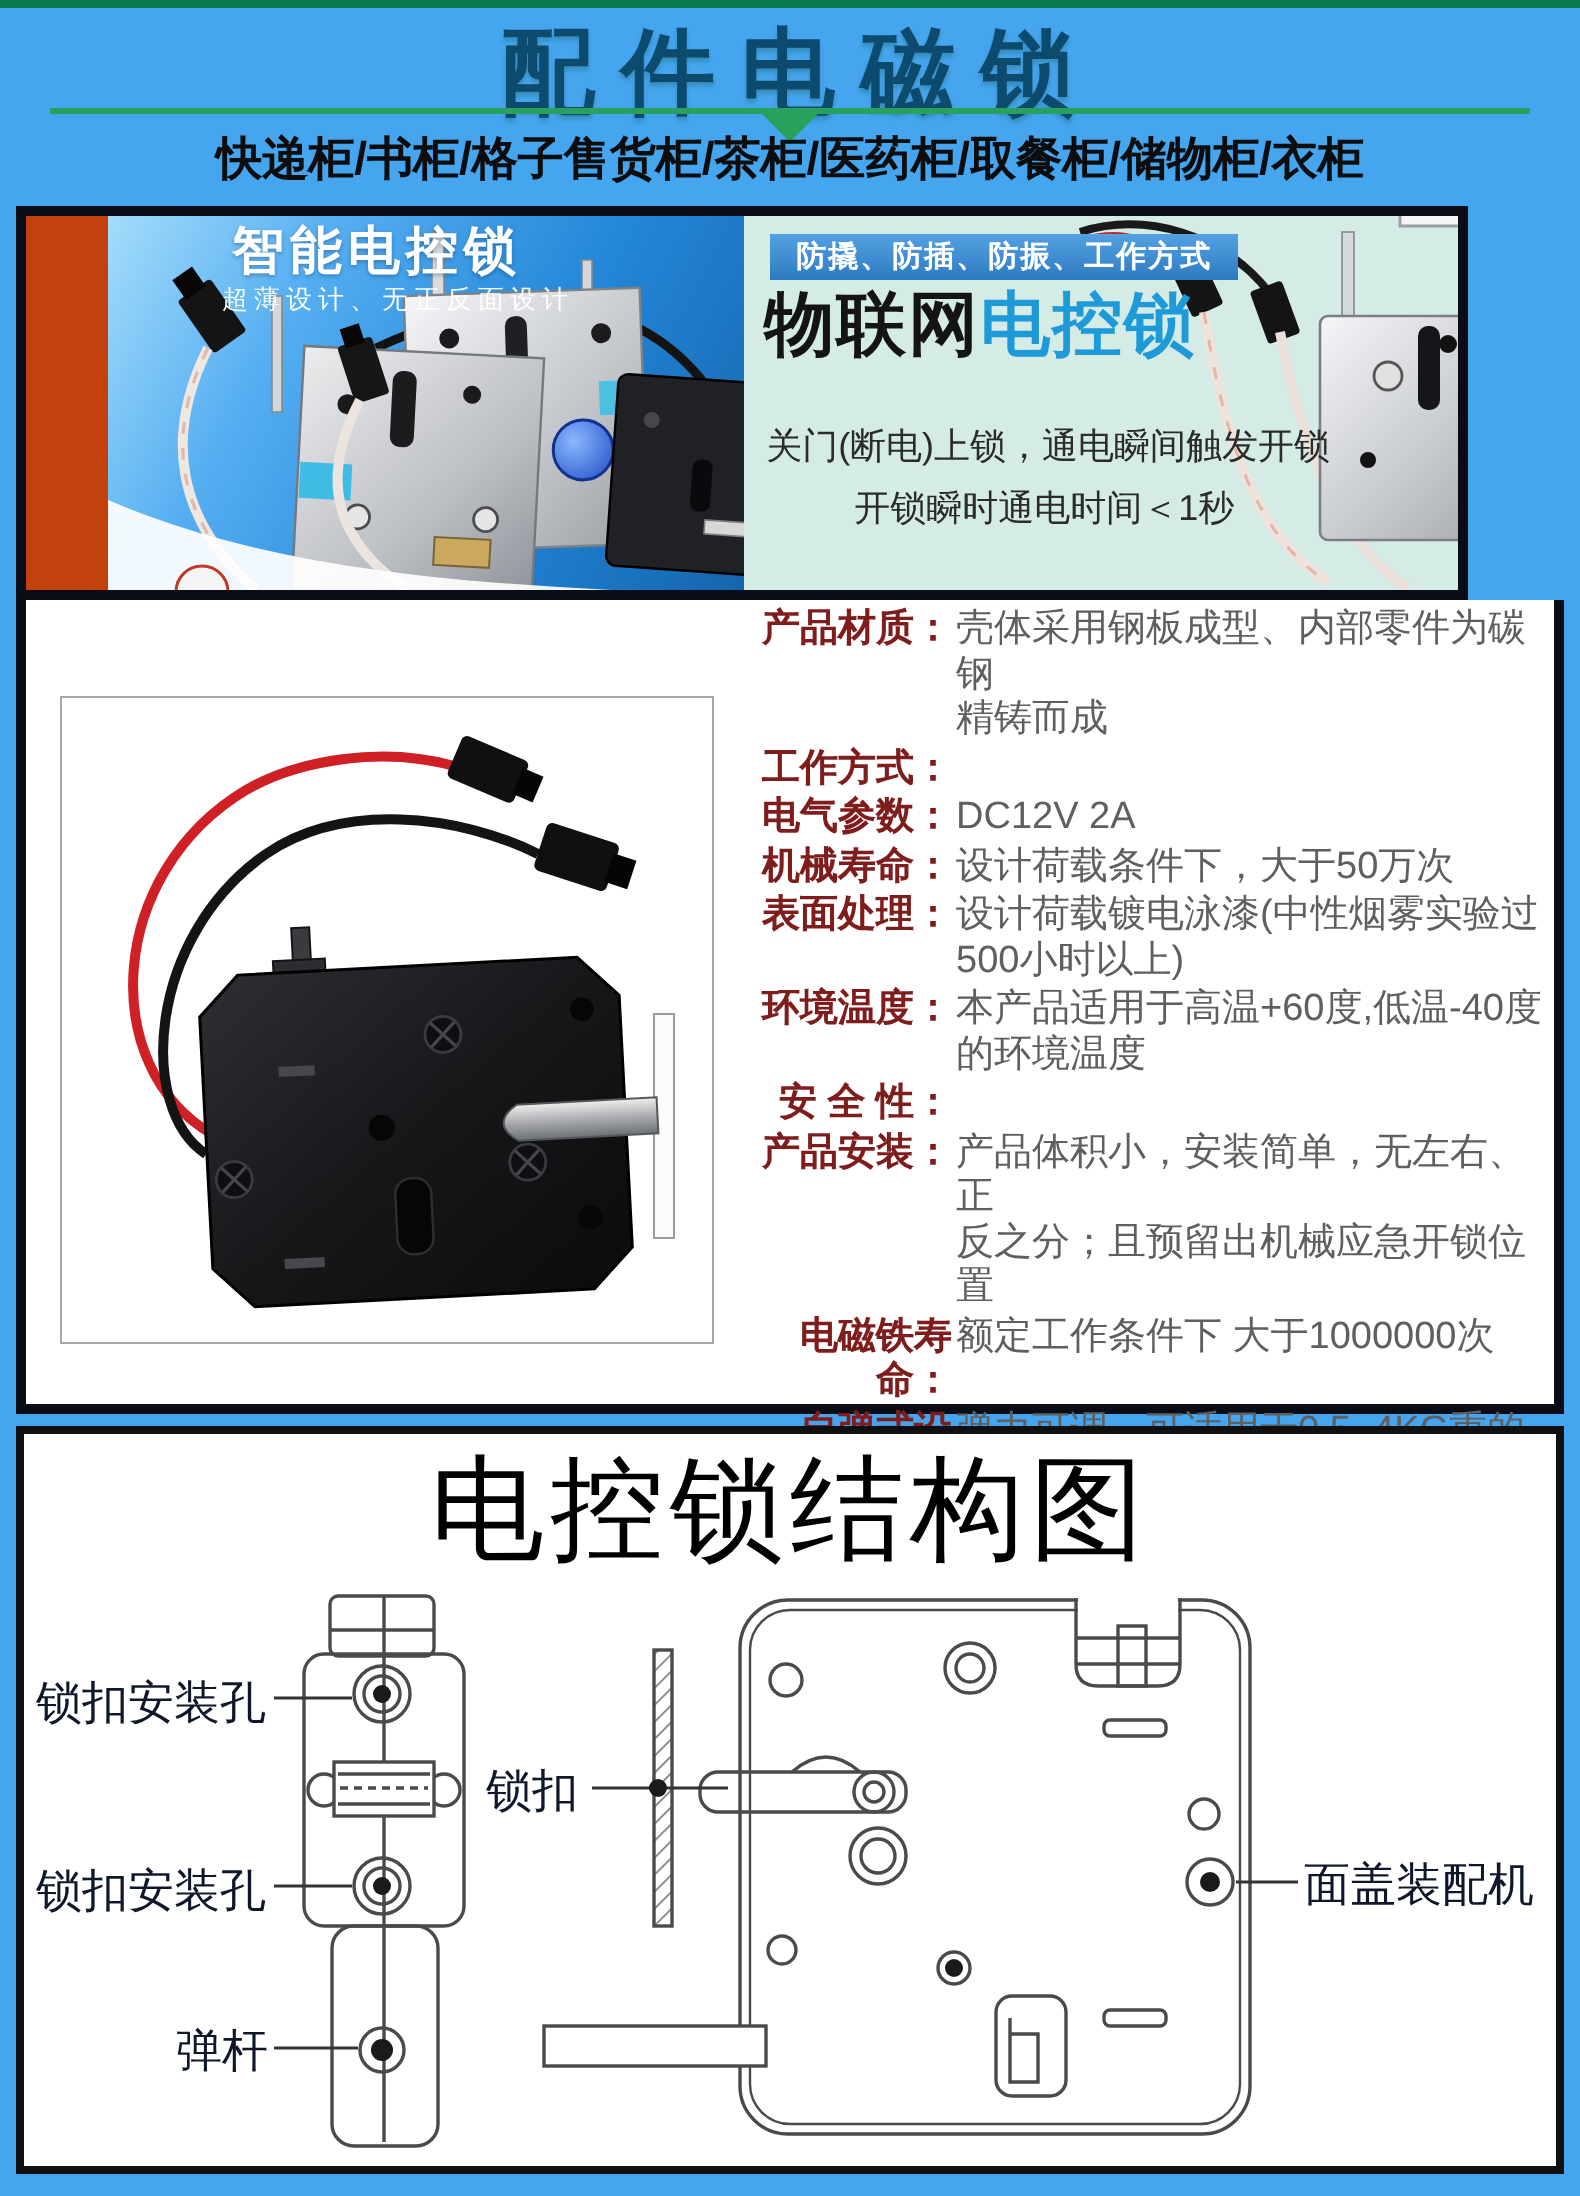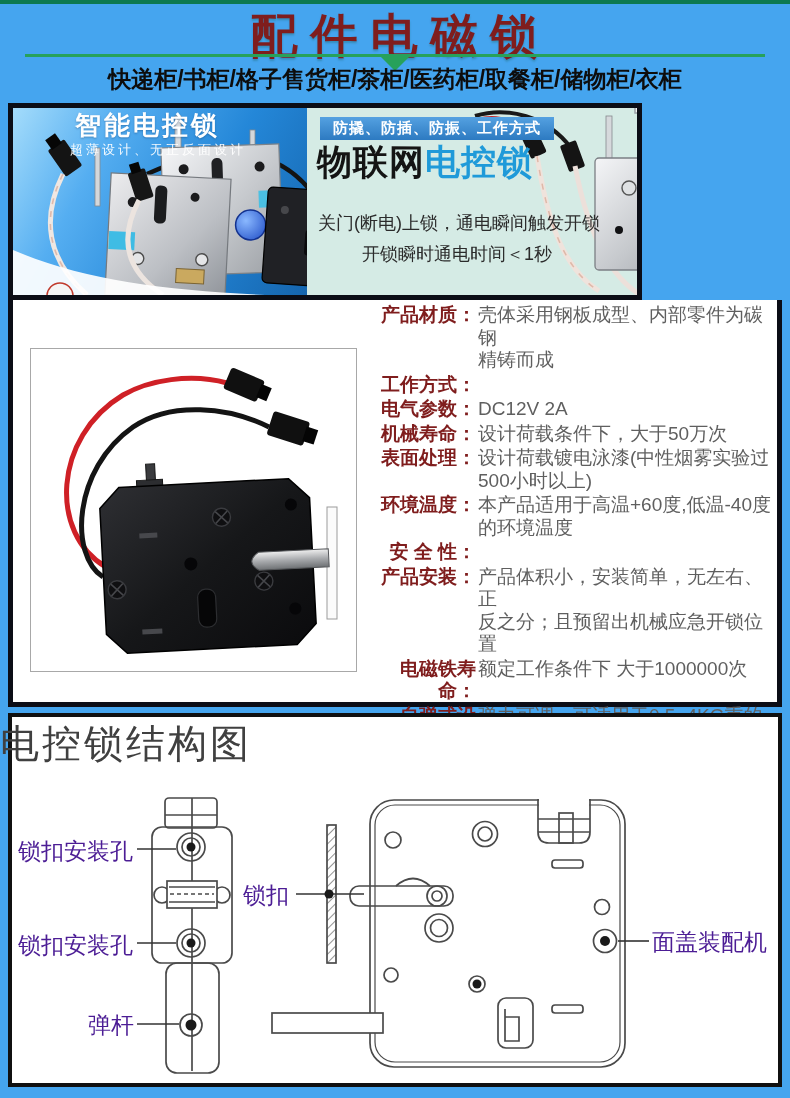--- a/index.html
+++ b/index.html
@@ -4,32 +4,32 @@
 <style>
   html,body{margin:0;padding:0;}
   body{width:790px;height:1098px;overflow:hidden;
        font-family:"Liberation Sans","DejaVu Sans",sans-serif;}
   #page{position:relative;width:790px;height:1098px;background:#45a5ef;overflow:hidden;}
   .abs{position:absolute;}
 
   
   .top-strip{left:0;top:0;width:790px;height:4px;background:#0d7950;}
   .banner-title{left:0;top:5px;width:790px;text-align:center;
-      font-size:47px;font-weight:bold;color:#7f1d1d;letter-spacing:13px;padding-left:11px;
+      font-size:47px;font-weight:bold;color:#0c4a6e;letter-spacing:13px;padding-left:11px;
       box-sizing:border-box;text-shadow:0 2px 2px rgba(10,70,40,.25);}
   .green-underline{left:25px;top:54px;width:740px;height:3px;background:#27a15b;}
   .green-triangle{left:381px;top:57px;width:0;height:0;
       border-left:14px solid transparent;border-right:14px solid transparent;
       border-top:14px solid #27a15b;}
   .category-line{left:0;top:64px;width:790px;text-align:center;
       font-size:23px;font-weight:bold;color:#0d0d0d;}
 
   
-  .hero-frame{left:8px;top:103px;width:634px;height:197px;border:5px solid #0b0d16;
-      box-sizing:border-box;display:flex;background:#c2410c;}
+  .hero-frame{left:8px;top:103px;width:726px;height:197px;border:5px solid #0b0d16;
+      box-sizing:border-box;display:flex;background:#c2410c;padding-left:41px;}
   .hero-left{position:relative;width:360px;height:187px;overflow:hidden;
       background:linear-gradient(118deg,#a4dcfb 0%,#55aef1 28%,#2487d8 62%,#1565ae 100%);}
   .hero-right{position:relative;width:404px;height:187px;overflow:hidden;background:#d5ebe5;}
   .hero-left-title{left:62px;top:0px;font-size:26px;font-weight:bold;color:#fff;
       letter-spacing:3px;text-shadow:0 1px 2px rgba(0,40,90,.35);z-index:3;}
   .hero-left-sub{left:57px;top:33px;font-size:13px;color:rgba(255,255,255,.95);
       letter-spacing:3px;z-index:3;text-align:center;}
   .hero-badge{left:13px;top:9px;padding:2px 13px;font-size:15px;font-weight:bold;color:#fff;
       background:linear-gradient(#54a1e1,#2d7ac1);letter-spacing:1px;z-index:3;}
   .hero-right-title{left:10px;top:31px;font-size:35px;font-weight:bold;letter-spacing:1px;z-index:3;}
@@ -49,24 +49,24 @@
   .spec-list{left:374px;top:304px;width:402px;}
   .spec-row{display:flex;margin-bottom:2px;}
   .spec-label{width:102px;text-align:right;font-size:19px;font-weight:bold;color:#7f1d1d;
       line-height:22.5px;flex:none;}
   .spec-value{flex:1;font-size:19px;color:#5f5f5f;line-height:22.5px;white-space:pre-line;
       margin-left:2px;}
 
   
   .diagram-section{left:8px;top:713px;width:774px;height:374px;background:#ffffff;
       border:4px solid #101010;box-sizing:border-box;}
-  .diagram-title{left:0;top:717px;width:790px;text-align:left;font-size:39px;
-      font-weight:400;color:#404040;letter-spacing:3px;}
+  .diagram-title{left:0;top:717px;width:790px;text-align:center;font-size:57px;
+      font-weight:400;color:#000000;letter-spacing:3px;}
   .diagram-svg{left:8px;top:713px;}
-  .dlabel{font-size:23px;color:#4c1d95;z-index:4;}
+  .dlabel{font-size:23px;color:#0f172a;z-index:4;}
 </style>
 </head>
 <body>
 
 <div id="page">
 
   <div class="abs top-strip"></div>
   <div class="abs banner-title">配件电磁锁</div>
   <div class="abs green-underline"></div>
   <div class="abs green-triangle"></div>

